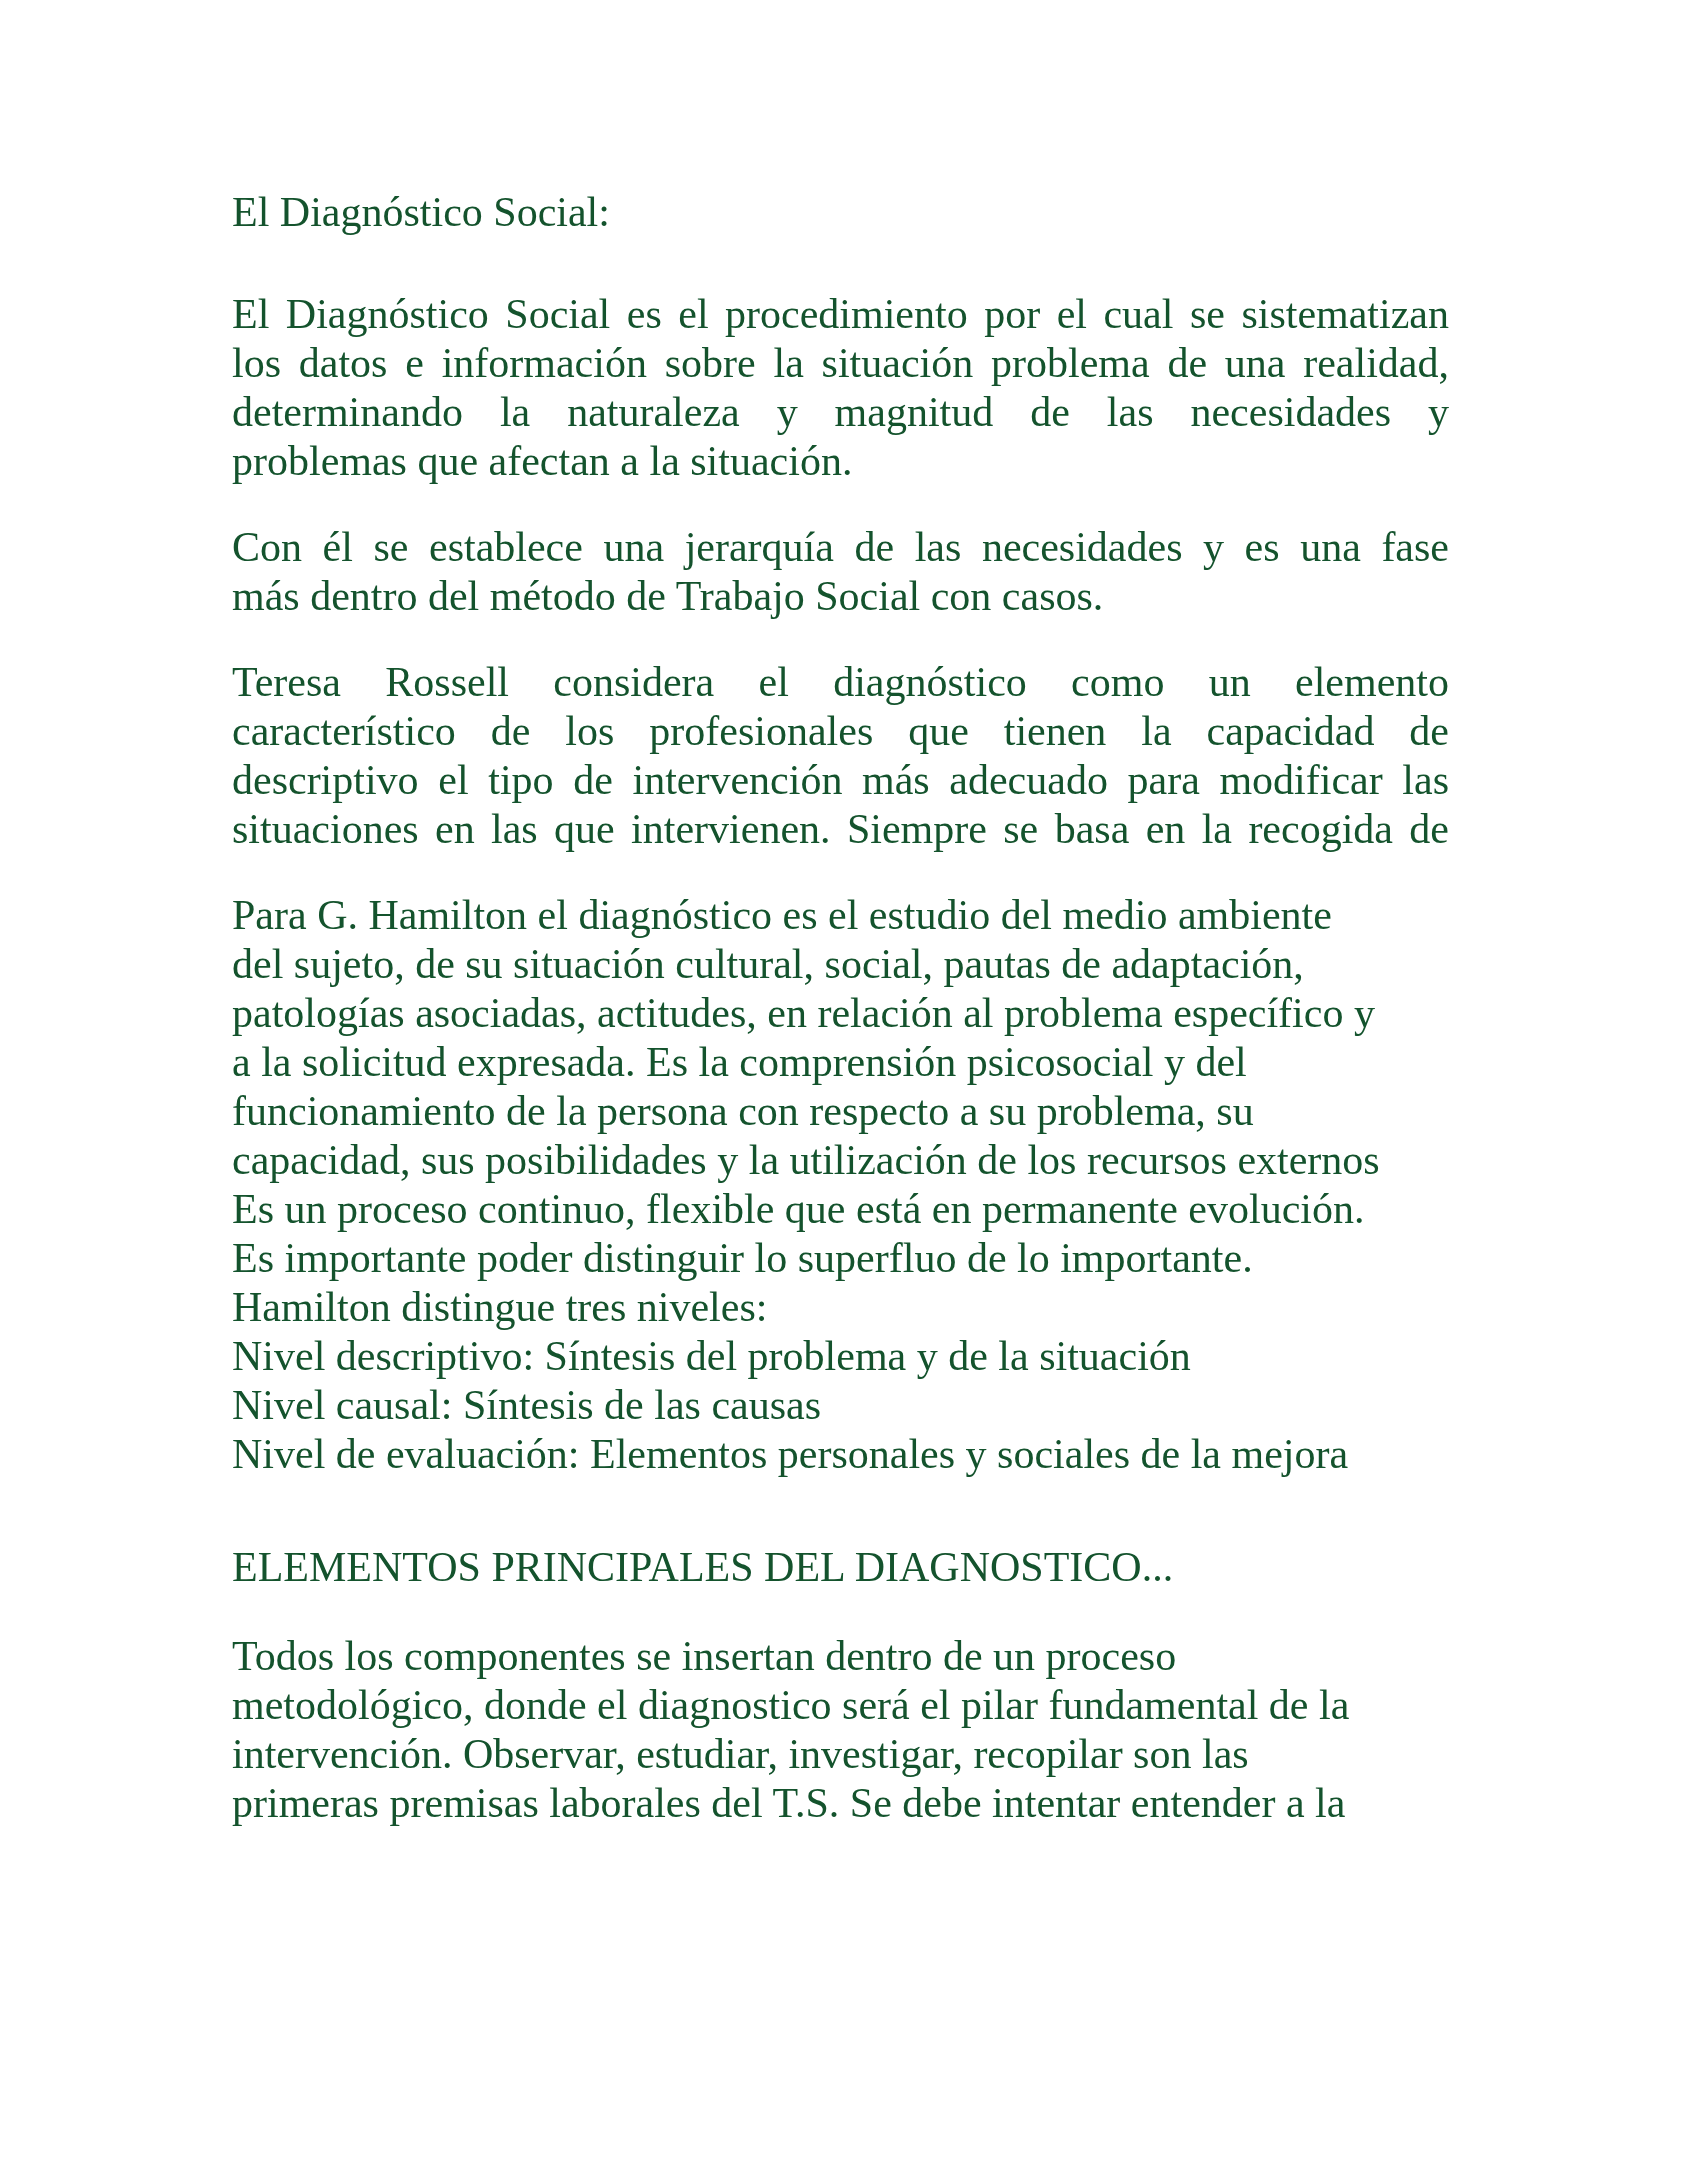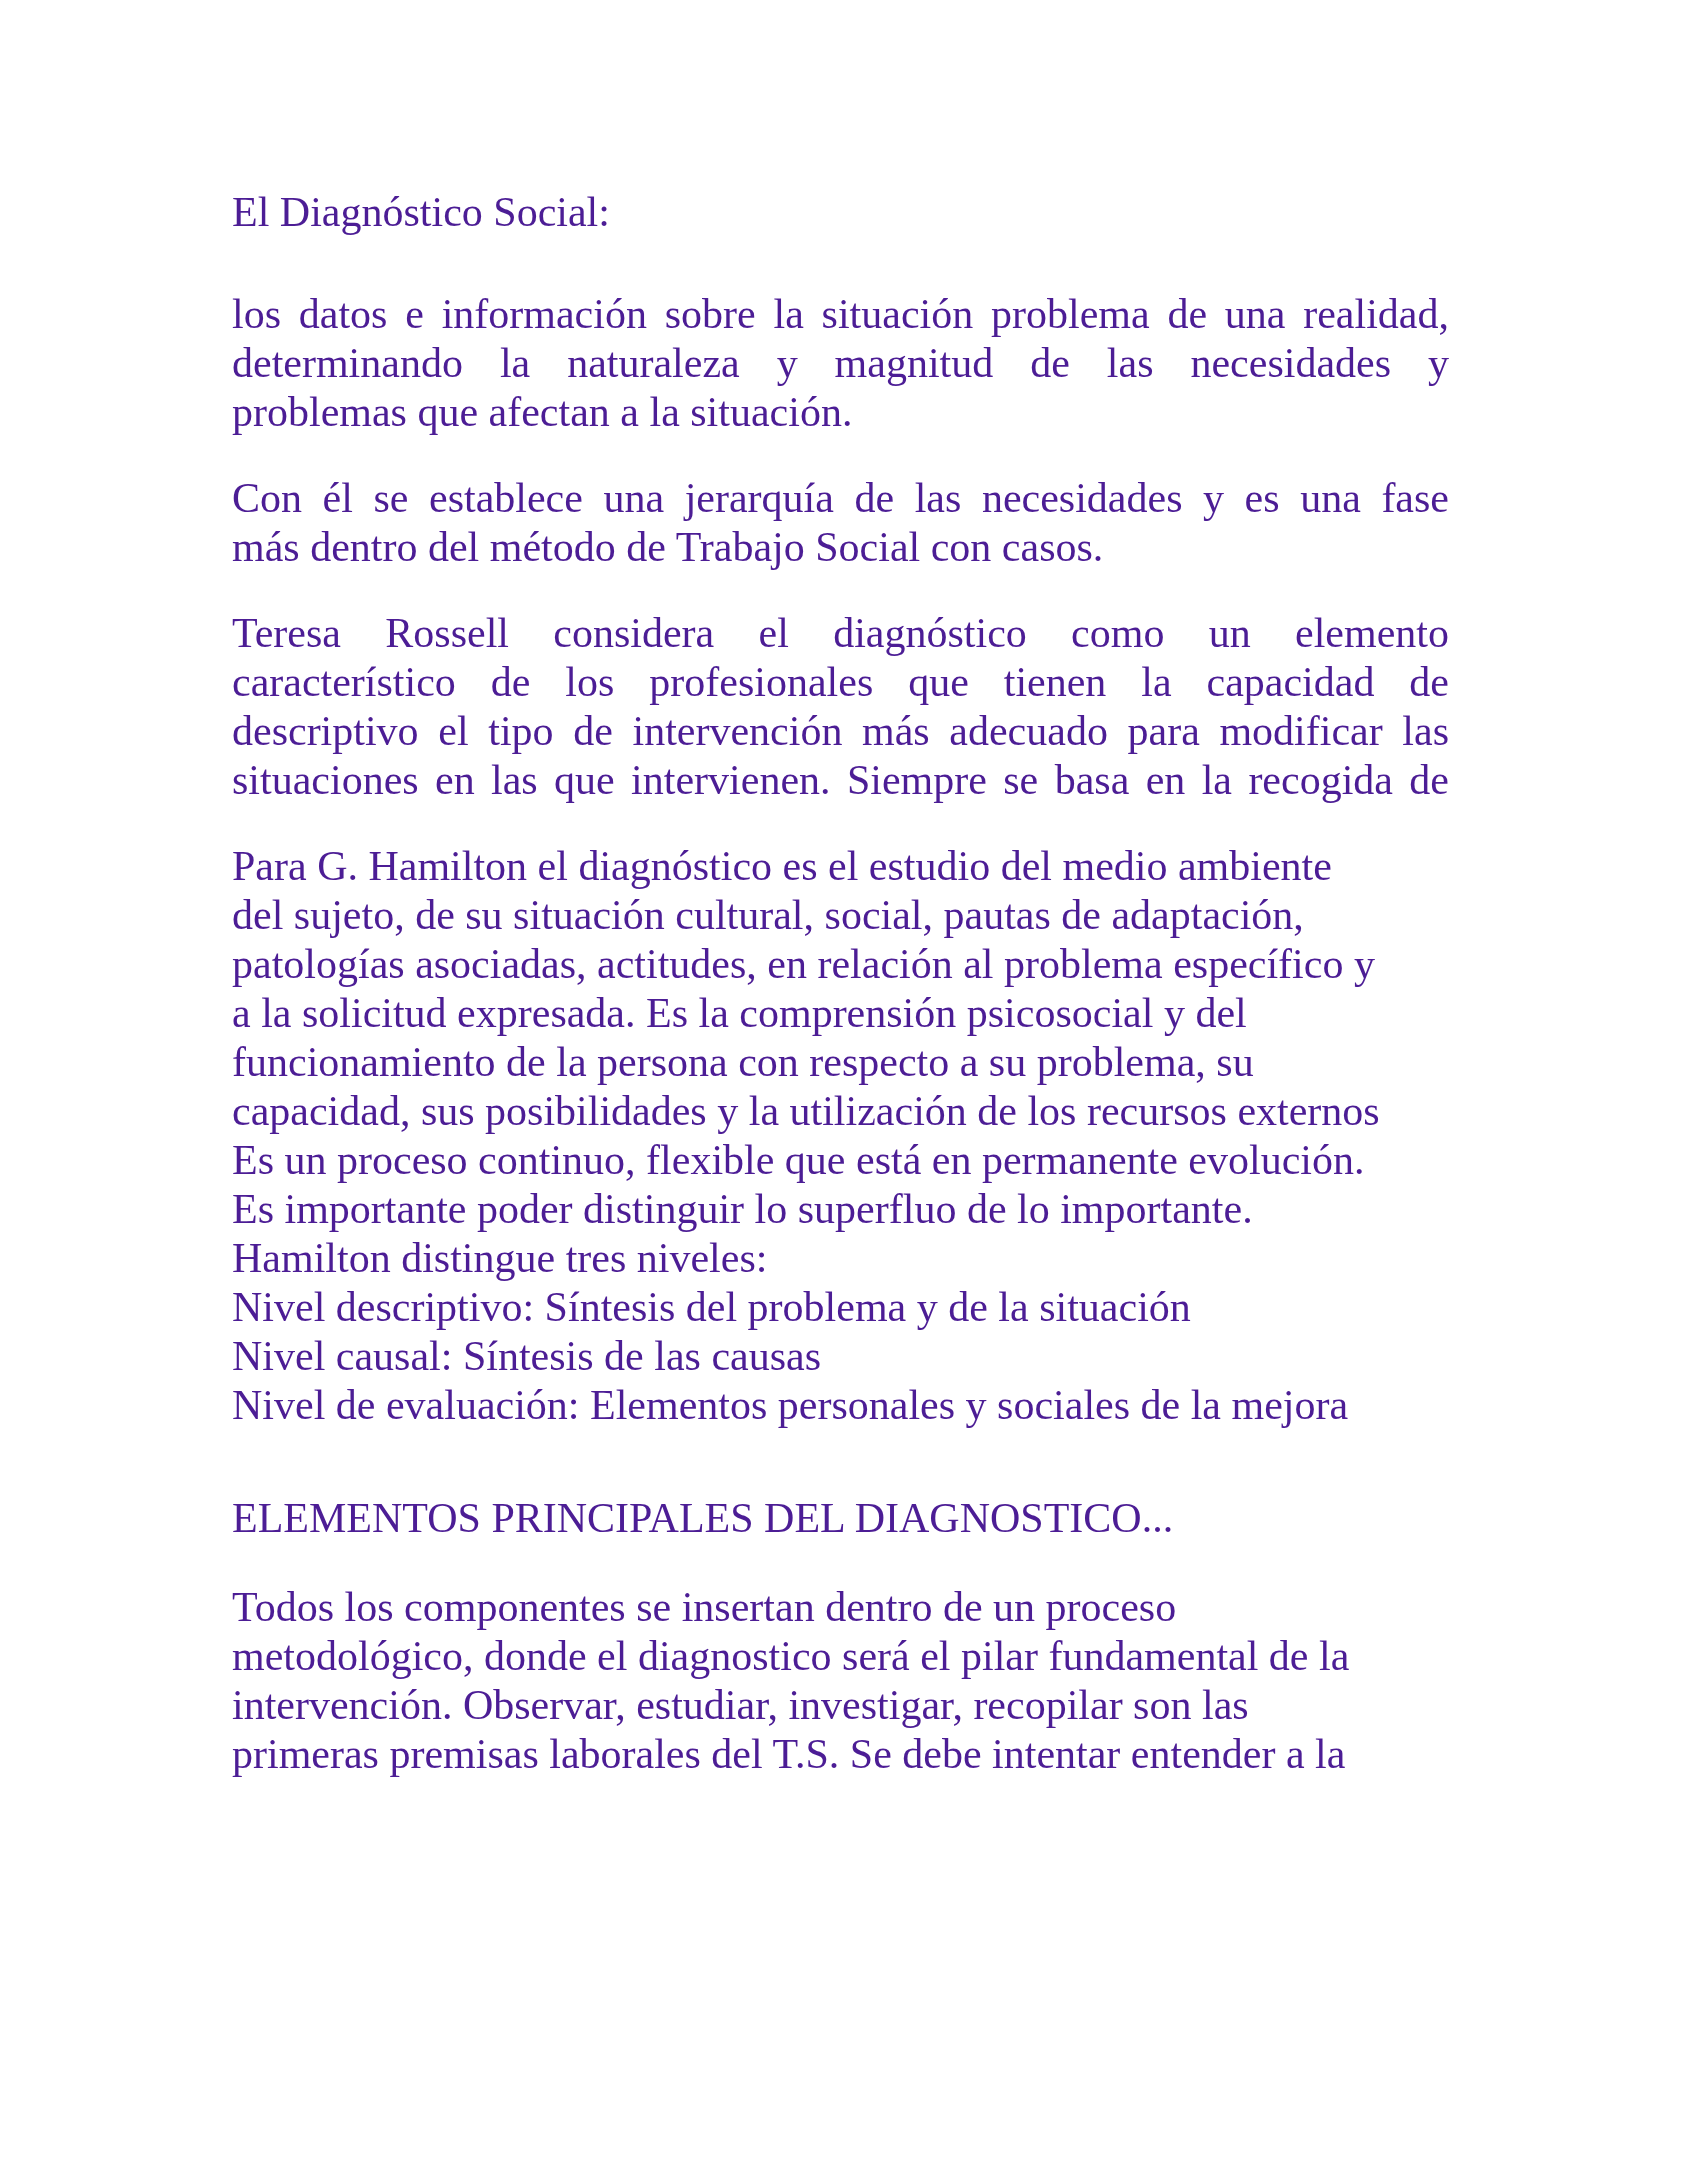--- a/index.html
+++ b/index.html
@@ -39,25 +39,26 @@
     white-space: normal;
   }
   .line.j {
     text-align: justify;
     text-align-last: justify;
   }
 </style>
 </head>
 <body style="background: rgb(255, 255, 255);">
 
-<main class="page-content" style="color: #4c1d95;">
+<main class="page-content" style="color: #14532d;">
     <div class="para title-block">
       <div class="line">El Diagnóstico Social:</div>
     </div>
     <div class="para body-block">
+      <div class="line j">El Diagnóstico Social es el procedimiento por el cual se sistematizan</div>
       <div class="line j">los datos e información sobre la situación problema de una realidad,</div>
       <div class="line j">determinando la naturaleza y magnitud de las necesidades y</div>
       <div class="line">problemas que afectan a la situación.</div>
     </div>
     <div class="para body-block">
       <div class="line j">Con él se establece una jerarquía de las necesidades y es una fase</div>
       <div class="line">más dentro del método de Trabajo Social con casos.</div>
     </div>
     <div class="para body-block">
       <div class="line j">Teresa Rossell considera el diagnóstico como un elemento</div>

